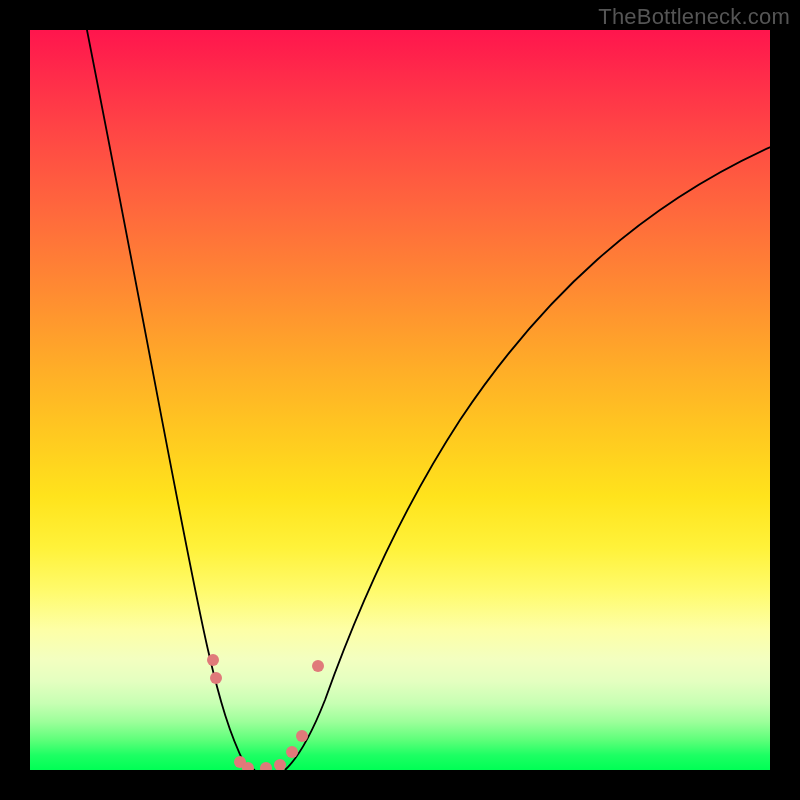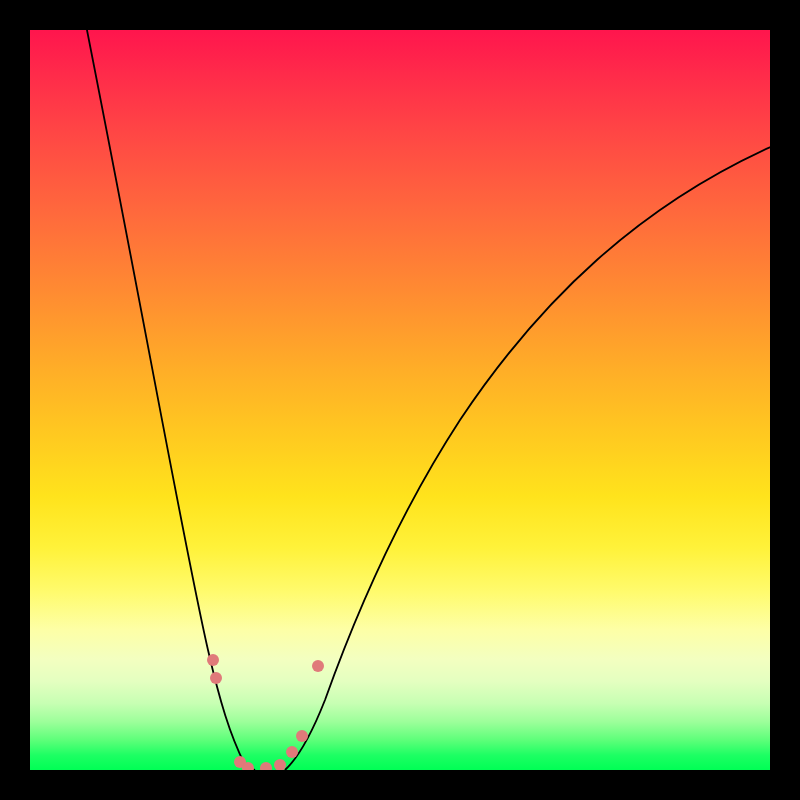--- a/index.html
+++ b/index.html
@@ -69,20 +69,21 @@
   }
   .dot {
     fill: #e07a7a;
     stroke: none;
   }
 </style>
 </head>
 <body>
 
 <div class="frame">
+  <div class="watermark">TheBottleneck.com</div>
 
   <div class="plot-area">
     <div class="gradient-bg"></div>
 
     <svg class="curves" viewBox="0 0 740 740" preserveAspectRatio="none">
       <path class="curve" d="M 55 -10 C 120 320, 155 520, 178 620 C 190 672, 200 705, 215 735 L 225 740"></path>
       <path class="curve" d="M 255 740 C 268 728, 280 708, 295 670 C 320 600, 365 490, 430 390 C 510 270, 610 175, 745 115"></path>
       <g id="dot-layer">
           <circle cx="183" cy="630" r="6" class="dot"></circle>
           <circle cx="186" cy="648" r="6" class="dot"></circle>

